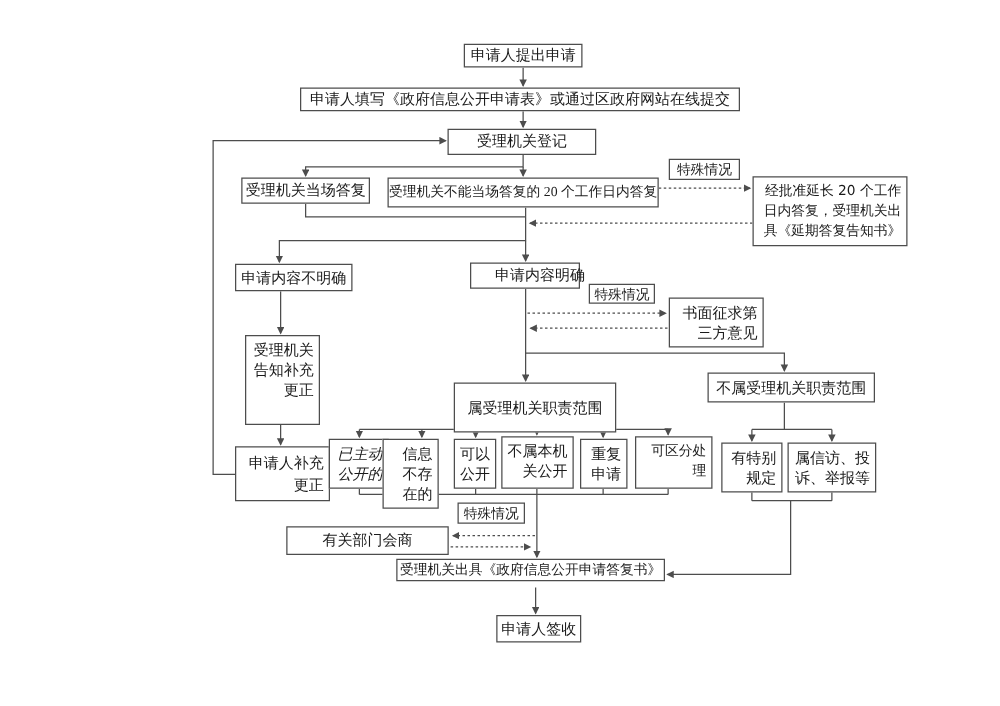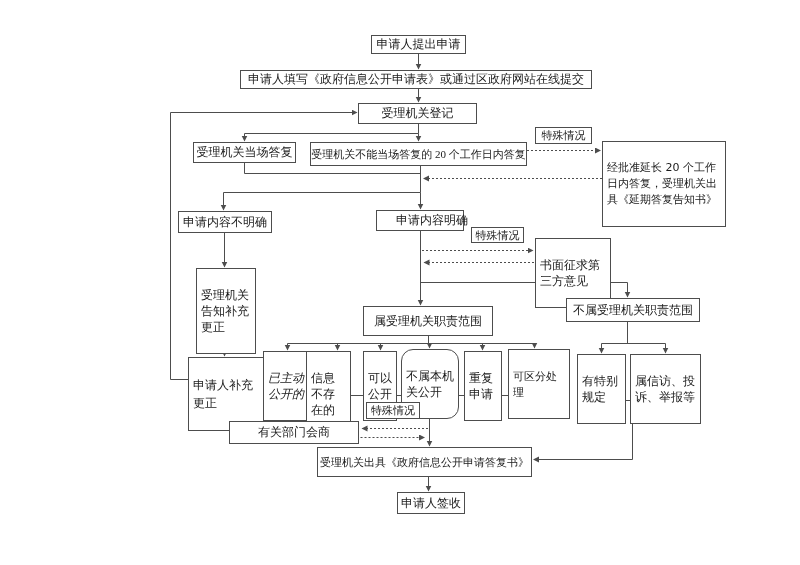--- a/index.html
+++ b/index.html
@@ -13,22 +13,22 @@
   .s{fill:none;stroke:var(--ln,#4d4d4d);stroke-width:1;}
   .d{fill:none;stroke:var(--ln,#4d4d4d);stroke-width:1;stroke-dasharray:2 2;}
   .node{
     position:absolute;box-sizing:border-box;background:#fff;
     border:1px solid var(--bd,#4d4d4d);
     font-size:12px;line-height:15px;
     display:flex;align-items:center;justify-content:center;
     text-align:center;white-space:nowrap;z-index:2;
   }
   .node.left{
-    display:block;text-align:left;white-space:normal;
-    padding:18px 4px;line-height:16px;
+    display:block;text-align:right;white-space:normal;
+    padding:3px 4px;line-height:16px;
   }
   .node.lbl{font-size:11px;}
   .fs11{font-size:11px;font-family:Liberation Serif, serif;}
   .wide3{padding:5px 5px;line-height:20px;}
   .ext{padding:3px 4px;line-height:16.5px;font-size:11px;}
 </style>
 </head>
 <body>
 
 <div id="canvas" style="--ln: #4d4d4d; --bd: #4d4d4d; --txt: #1a1a1a; --bg: #ffffff;">
@@ -83,53 +83,53 @@
   <div class="node" style="left:310px;top:103px;width:119px;height:21px;">受理机关登记</div>
 
   <div class="node" style="left:145px;top:142px;width:103px;height:21px;">受理机关当场答复</div>
 
   <div class="node fs11" style="left:262px;top:142px;width:217px;height:24px;">受理机关不能当场答复的 20 个工作日内答复</div>
 
   <div class="node lbl" style="left:487px;top:127px;width:57px;height:17px;">特殊情况</div>
 
   <div class="node left ext" style="left:554px;top:141px;width:124px;min-height:56px;">经批准延长 20 个工作日内答复，受理机关出具《延期答复告知书》</div>
 
-  <div class="node" style="left:130px;top:211px;width:94px;height:22px;">申请内容不明确</div>
+  <div class="node" style="left:140px;top:211px;width:94px;height:22px;">申请内容不明确</div>
 
   <div class="node" style="left:328px;top:210px;width:88px;height:21px;padding-left:24px;">申请内容明确</div>
 
   <div class="node lbl" style="left:423px;top:227px;width:53px;height:16px;">特殊情况</div>
 
   <div class="node left" style="left:487px;top:238px;width:76px;min-height:39px;">书面征求第三方意见</div>
 
   <div class="node left wide3" style="left:148px;top:268px;width:60px;min-height:72px;">受理机关告知补充更正</div>
 
   <div class="node left" style="left:140px;top:357px;width:76px;min-height:38px;line-height:18px;">申请人补充更正</div>
 
-  <div class="node" style="left:315px;top:306px;width:130px;height:30px;">属受理机关职责范围</div>
+  <div class="node" style="left:315px;top:306px;width:130px;height:40px;">属受理机关职责范围</div>
 
   <div class="node" style="left:518px;top:298px;width:134px;height:24px;">不属受理机关职责范围</div>
 
   <div class="node left" style="left:215px;top:351px;width:48px;min-height:40px;font-style:italic;">已主动公开的</div>
 
   <div class="node left" style="left:258px;top:351px;width:45px;min-height:40px;">信息不存在的</div>
 
   <div class="node left" style="left:315px;top:351px;width:34px;min-height:40px;">可以公开</div>
 
-  <div class="node left" style="left:353px;top:349px;width:58px;min-height:42px;border-radius:12px;">不属本机关公开</div>
+  <div class="node left" style="left:353px;top:349px;width:58px;min-height:42px;">不属本机关公开</div>
 
   <div class="node left" style="left:416px;top:351px;width:38px;min-height:40px;">重复申请</div>
 
   <div class="node left fs11" style="left:460px;top:349px;width:62px;min-height:42px;">可区分处理</div>
 
   <div class="node left" style="left:529px;top:354px;width:49px;min-height:39px;">有特别规定</div>
 
   <div class="node left" style="left:582px;top:354px;width:71px;min-height:39px;">属信访、投诉、举报等</div>
 
   <div class="node lbl" style="left:318px;top:402px;width:54px;height:17px;">特殊情况</div>
 
   <div class="node" style="left:181px;top:421px;width:130px;height:23px;">有关部门会商</div>
 
-  <div class="node fs11" style="left:269px;top:447px;width:215px;height:30px;">受理机关出具《政府信息公开申请答复书》</div>
+  <div class="node fs11" style="left:269px;top:447px;width:215px;height:18px;">受理机关出具《政府信息公开申请答复书》</div>
 
   <div class="node" style="left:349px;top:492px;width:68px;height:22px;">申请人签收</div>
 
 </div>
 
 </body></html>

